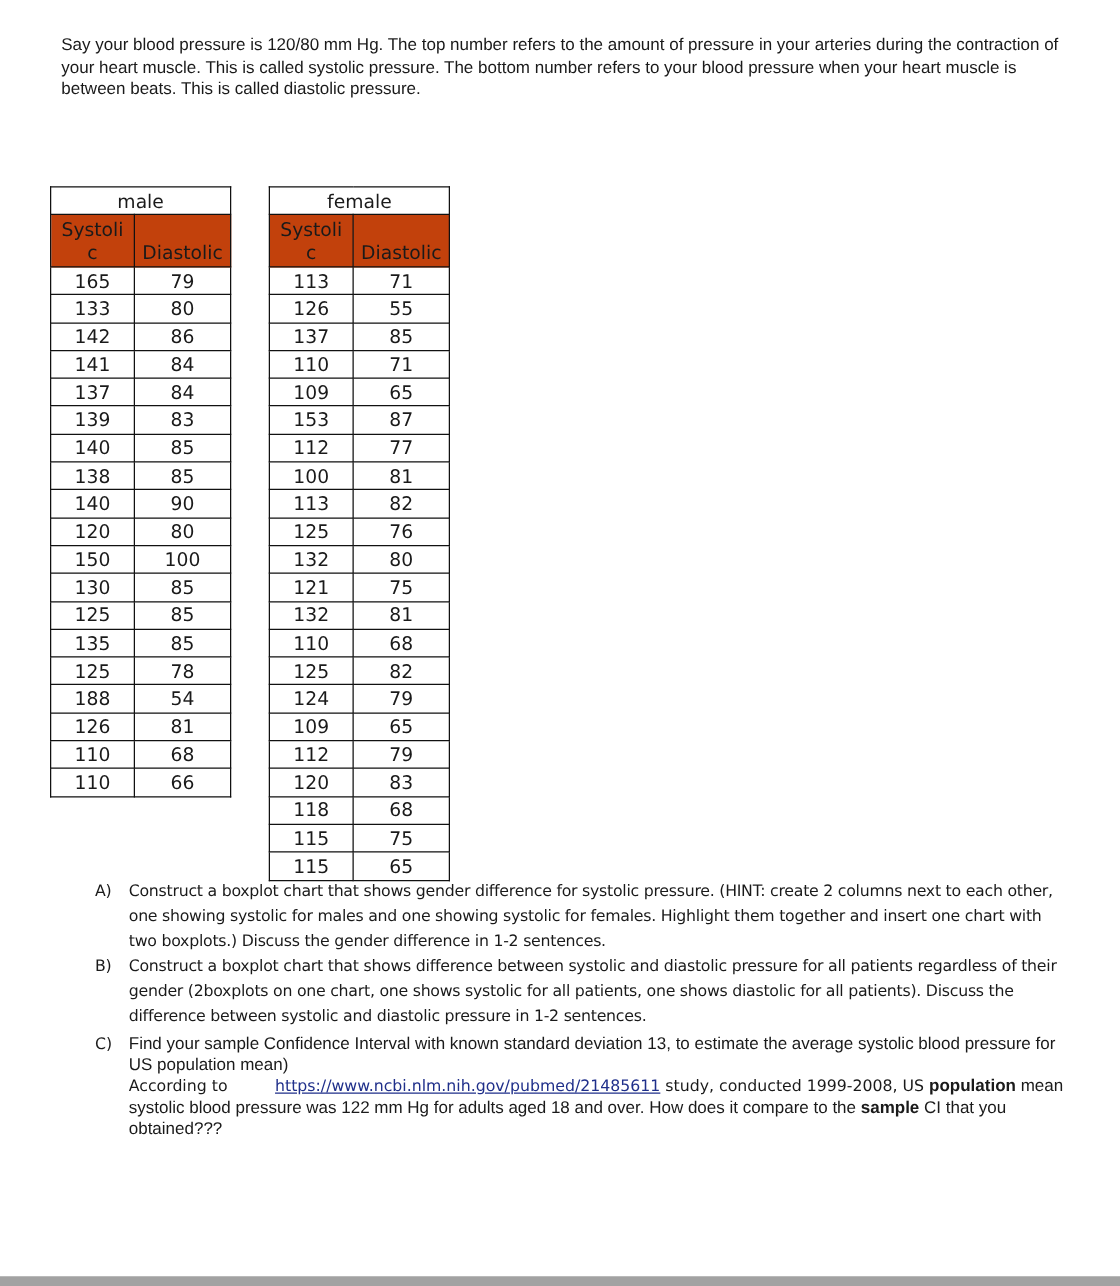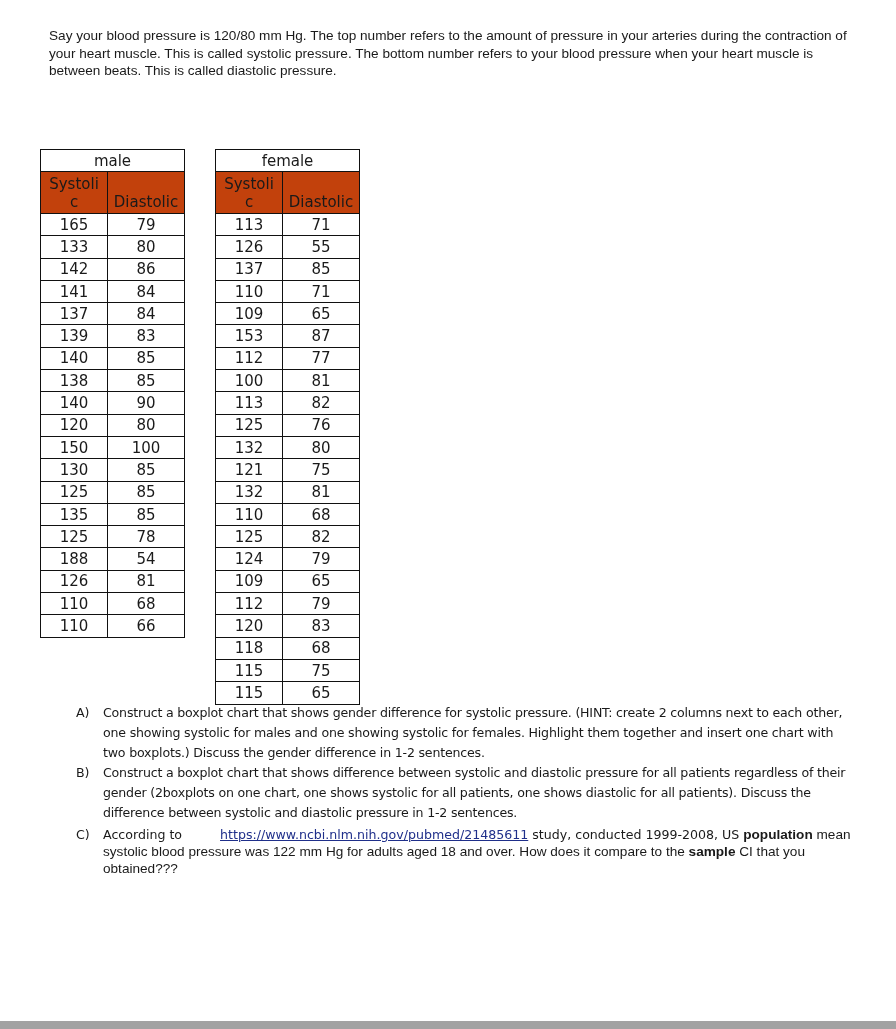--- a/index.html
+++ b/index.html
@@ -242,18 +242,19 @@
     <span class="lbl">A)</span>
     <span class="body">Construct a boxplot chart that shows gender difference for systolic pressure. (HINT: create 2 columns next to each other, one showing systolic for males and one showing systolic for females. Highlight them together and insert one chart with two boxplots.) Discuss the gender difference in 1-2 sentences.</span>
   </div>
   <div class="q calibri">
     <span class="lbl">B)</span>
     <span class="body">Construct a boxplot chart that shows difference between systolic and diastolic pressure for all patients regardless of their gender (2boxplots on one chart, one shows systolic for all patients, one shows diastolic for all patients). Discuss the difference between systolic and diastolic pressure in 1-2 sentences.</span>
   </div>
   <div class="q arial">
     <span class="lbl">C)</span>
     <div class="body">
+      <div>Find your sample Confidence Interval with known standard deviation 13, to estimate the average systolic blood pressure for US population mean)</div>
       <div><span class="cal">According to </span><a class="link">https://www.ncbi.nlm.nih.gov/pubmed/21485611</a><span class="cal"> study, conducted 1999-2008, US </span><b>population</b><span> mean systolic blood pressure was 122 mm Hg for adults aged 18 and over. How does it compare to the </span><b>sample</b><span> CI that you obtained???</span></div>
     </div>
   </div>
 </div>
 
 <div class="footer-bar"></div>
 
 </body></html>

